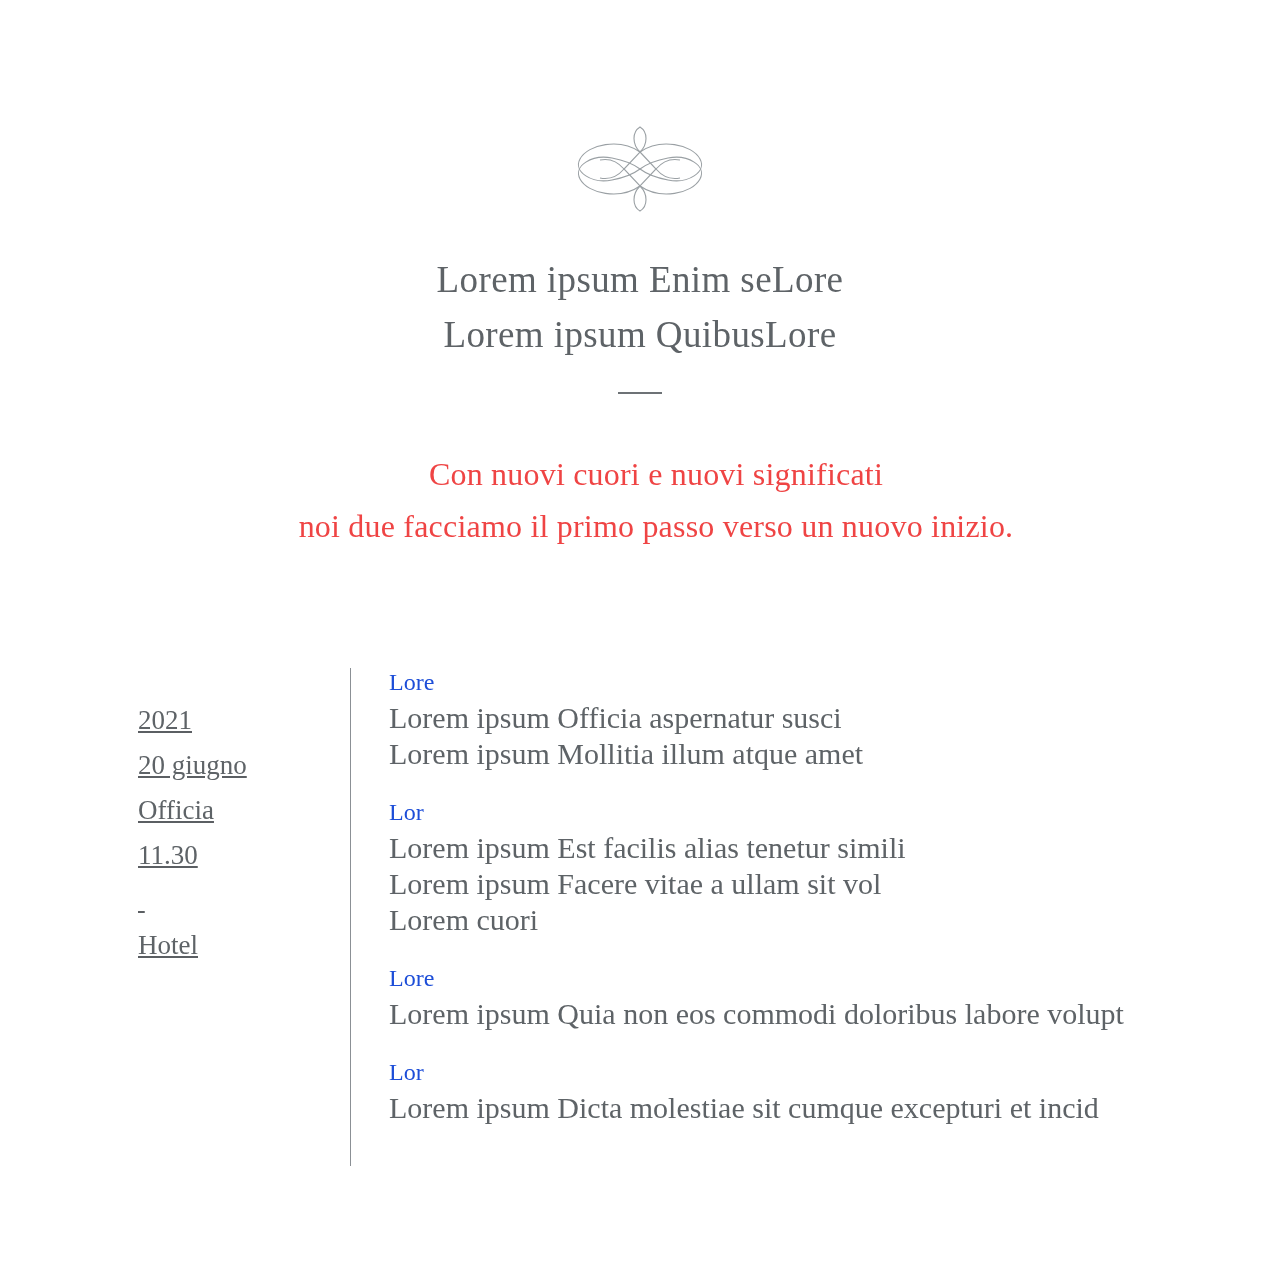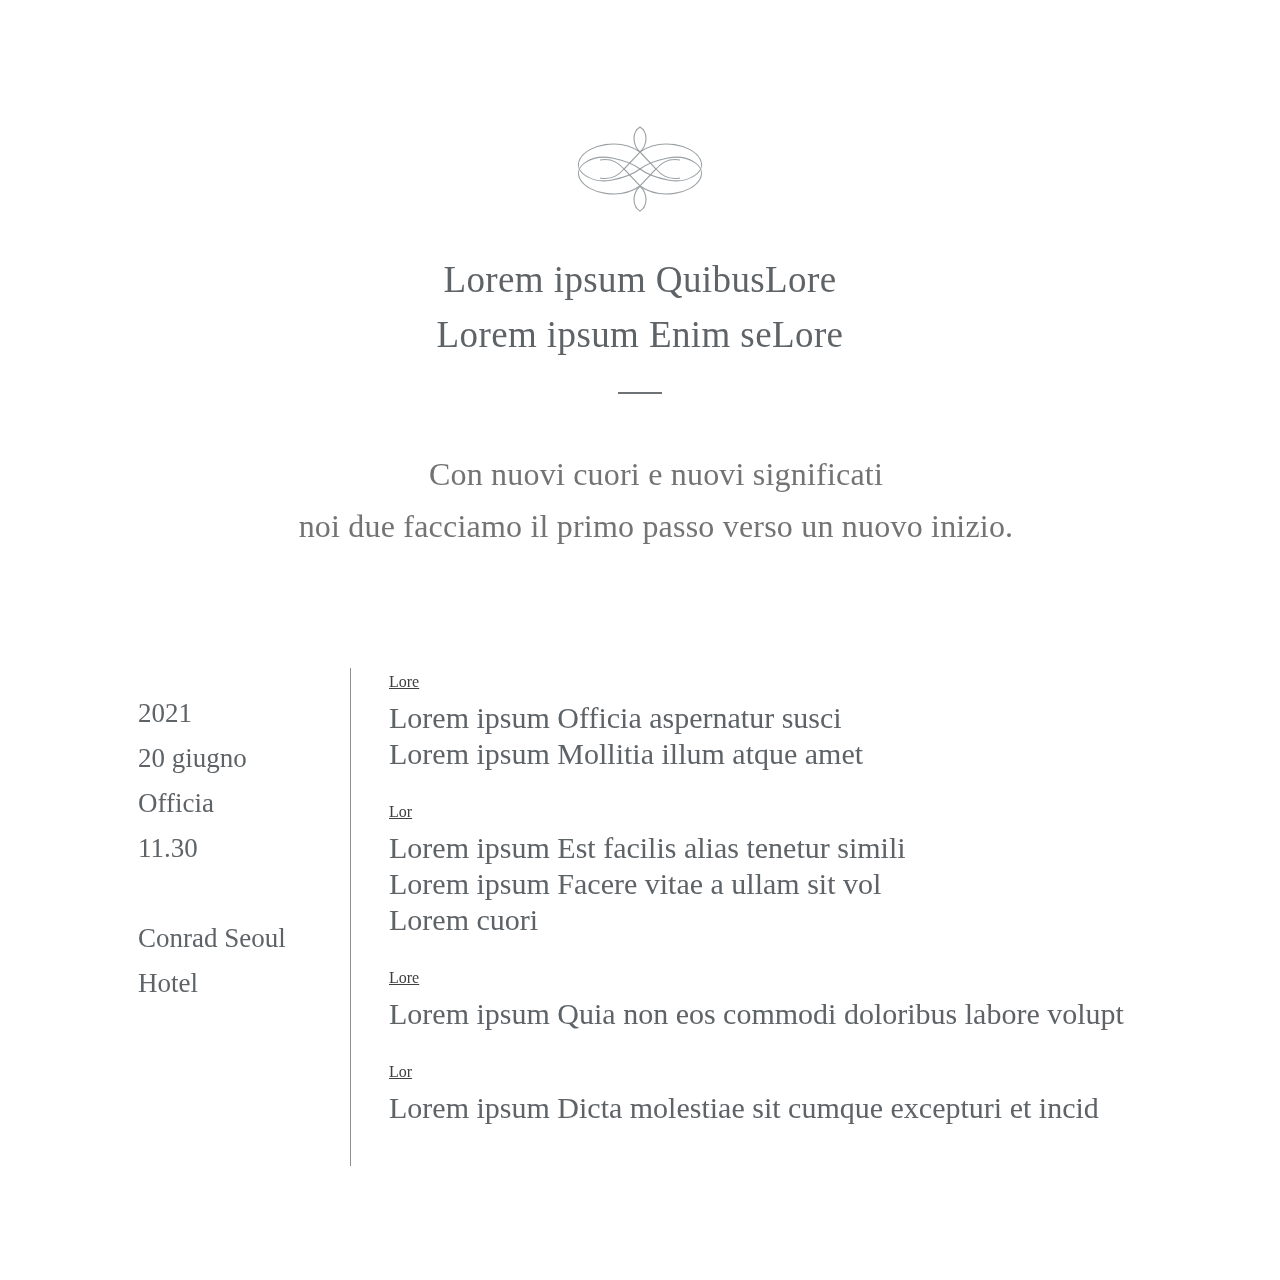--- a/index.html
+++ b/index.html
@@ -70,40 +70,41 @@
   .message-block {
     position: absolute;
     top: 448px;
     left: 0;
     width: 100%;
     text-align: center;
   }
   .message-line {
     font-size: 32px;
     line-height: 52px;
-    color: #737373;
+    color: #ef4444;
     letter-spacing: 0.2px;
     white-space: nowrap;
     margin-left: 32px;
   }
 
   
   .info-section {
     position: absolute;
     top: 664px;
     left: 0;
     width: 100%;
     height: 520px;
   }
 
   .when-where {
     position: absolute;
     left: 138px;
-    top: 27px;
+    top: 34px;
     width: 200px;
+    text-decoration: underline;
   }
   .when-where-line {
     font-size: 27px;
     line-height: 45px;
     color: #5e6367;
     white-space: nowrap;
   }
   .when-where-line.spacer {
     height: 45px;
     line-height: 45px;
@@ -124,25 +125,24 @@
     top: 0;
     width: 820px;
   }
   .prog-group {
     margin-bottom: 22px;
   }
   .prog-group:last-child {
     margin-bottom: 0;
   }
   .prog-head {
-    font-size: 16px;
+    font-size: 24px;
     line-height: 36px;
-    color: #404040;
-    white-space: nowrap;
-    text-decoration: underline;
+    color: #1d4ed8;
+    white-space: nowrap;
   }
   .prog-item {
     font-size: 30px;
     line-height: 36px;
     color: #5e6367;
     white-space: nowrap;
   }
 </style>
 </head>
 <body>
@@ -167,42 +167,41 @@
 
         <path d="M54 43 C48 36, 40 32, 30 34"></path>
         <path d="M54 43 C48 50, 40 54, 30 52"></path>
         <path d="M86 43 C92 36, 100 32, 110 34"></path>
         <path d="M86 43 C92 50, 100 54, 110 52"></path>
       </g>
     </svg>
   </div>
 
   <div class="title-block">
+    <div class="title-line">Lorem ipsum Enim seLore</div>
     <div class="title-line">Lorem ipsum QuibusLore</div>
-    <div class="title-line">Lorem ipsum Enim seLore</div>
   </div>
 
   <div class="dash-wrap">
     <div class="dash"></div>
   </div>
 
   <div class="message-block">
     <div class="message-line">Con nuovi cuori e nuovi significati</div>
     <div class="message-line">noi due facciamo il primo passo verso un nuovo inizio.</div>
   </div>
 
   <div class="info-section">
 
     <div class="when-where">
       <div class="when-where-line">2021</div>
       <div class="when-where-line">20 giugno</div>
       <div class="when-where-line">Officia</div>
       <div class="when-where-line">11.30</div>
       <div class="when-where-line spacer">&nbsp;</div>
-      <div class="when-where-line">Conrad Seoul</div>
       <div class="when-where-line">Hotel</div>
     </div>
 
     <div class="rule"></div>
 
     <div class="programme" id="programme-list">
         <div class="prog-group">
           <div class="prog-head">Lore</div>
           <div class="prog-item">Lorem ipsum Officia aspernatur susci</div>
           <div class="prog-item">Lorem ipsum Mollitia illum atque amet</div>

